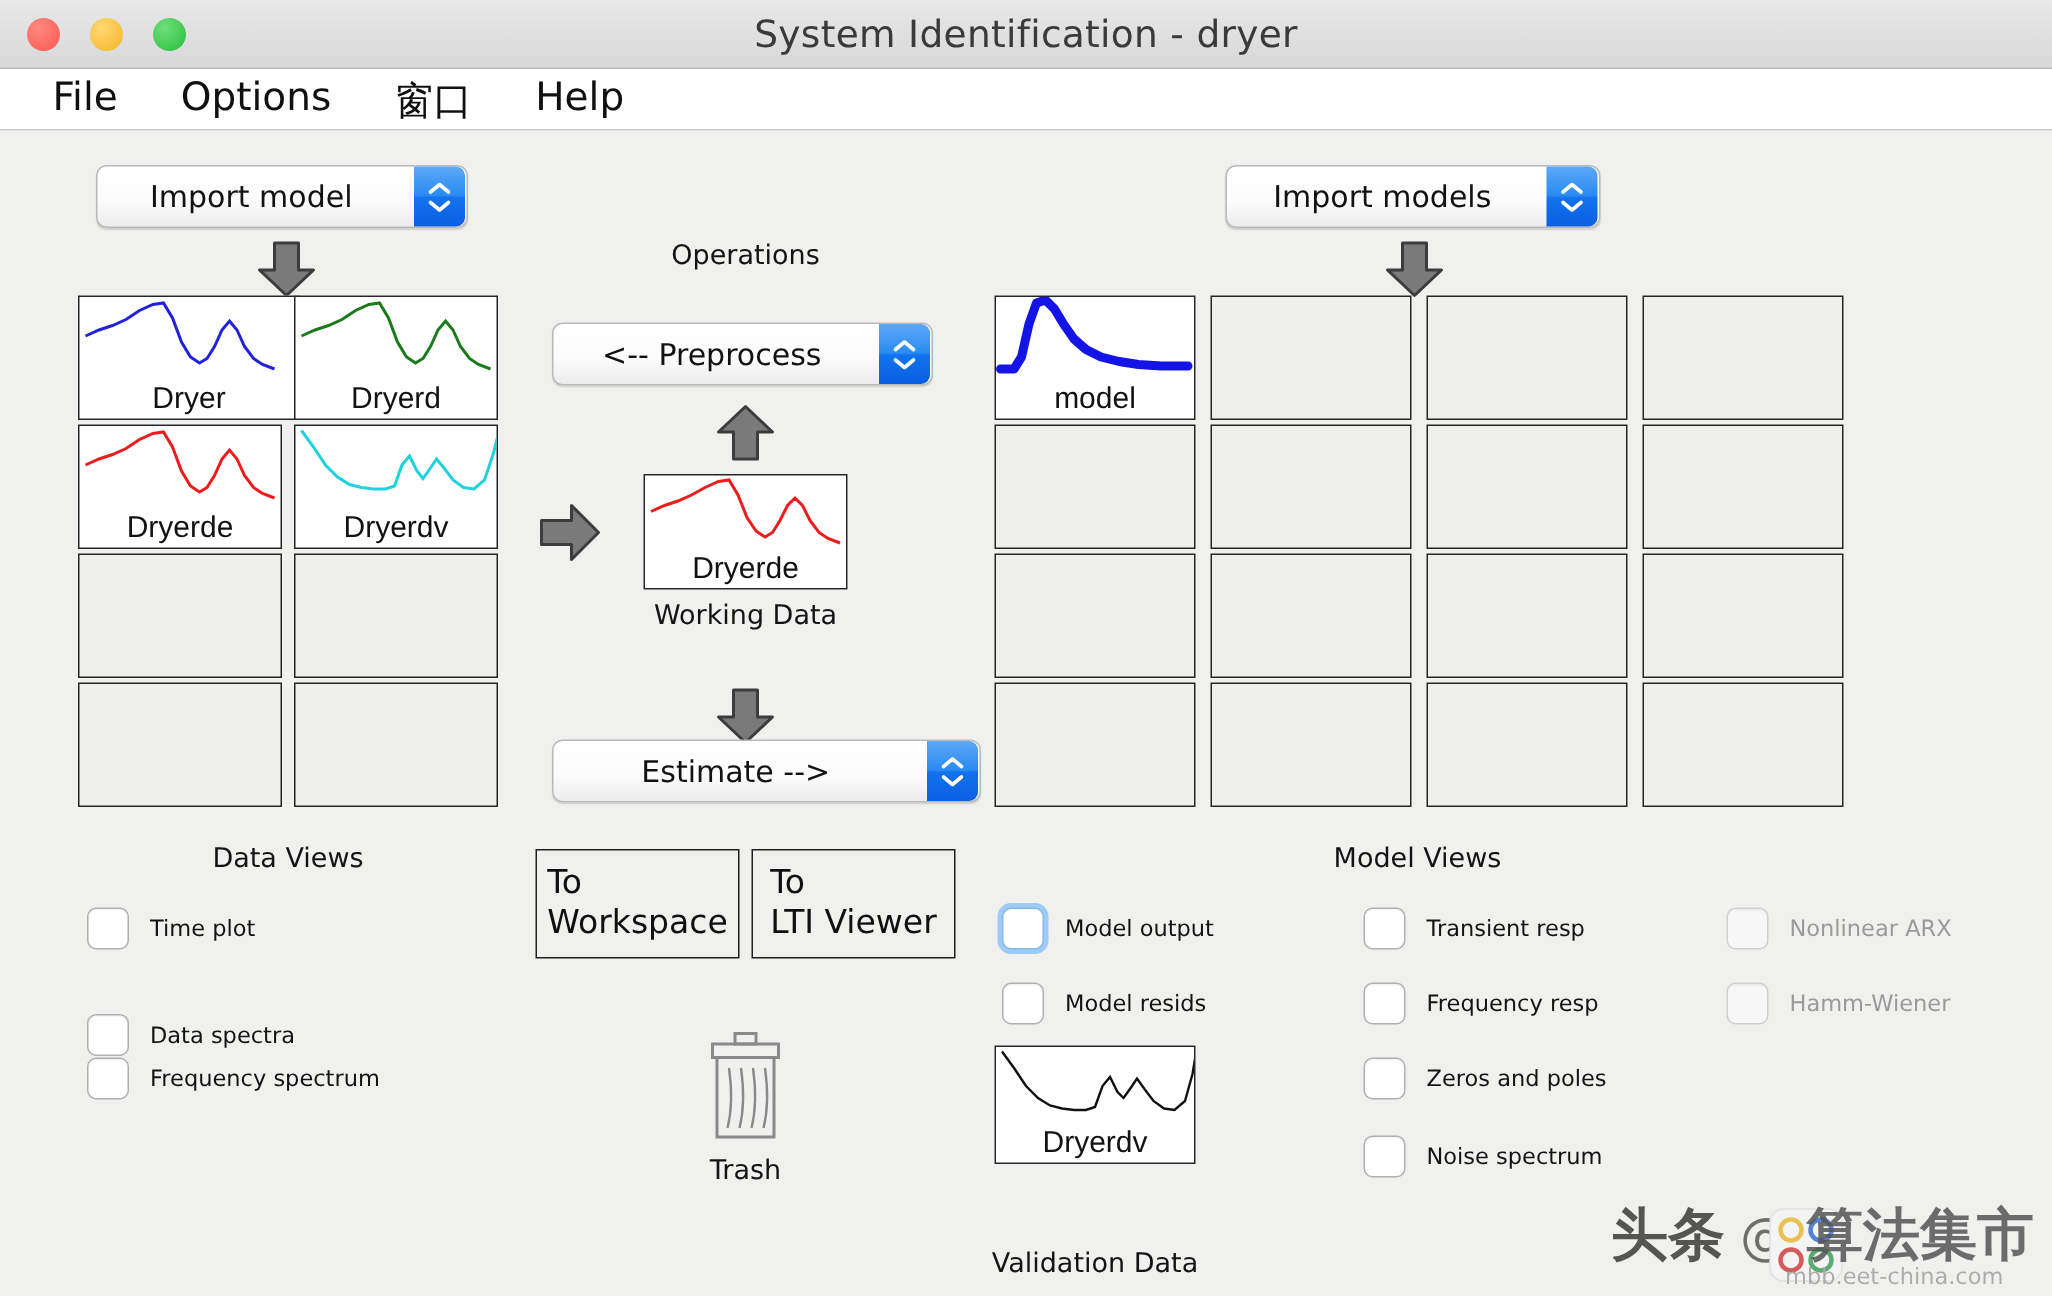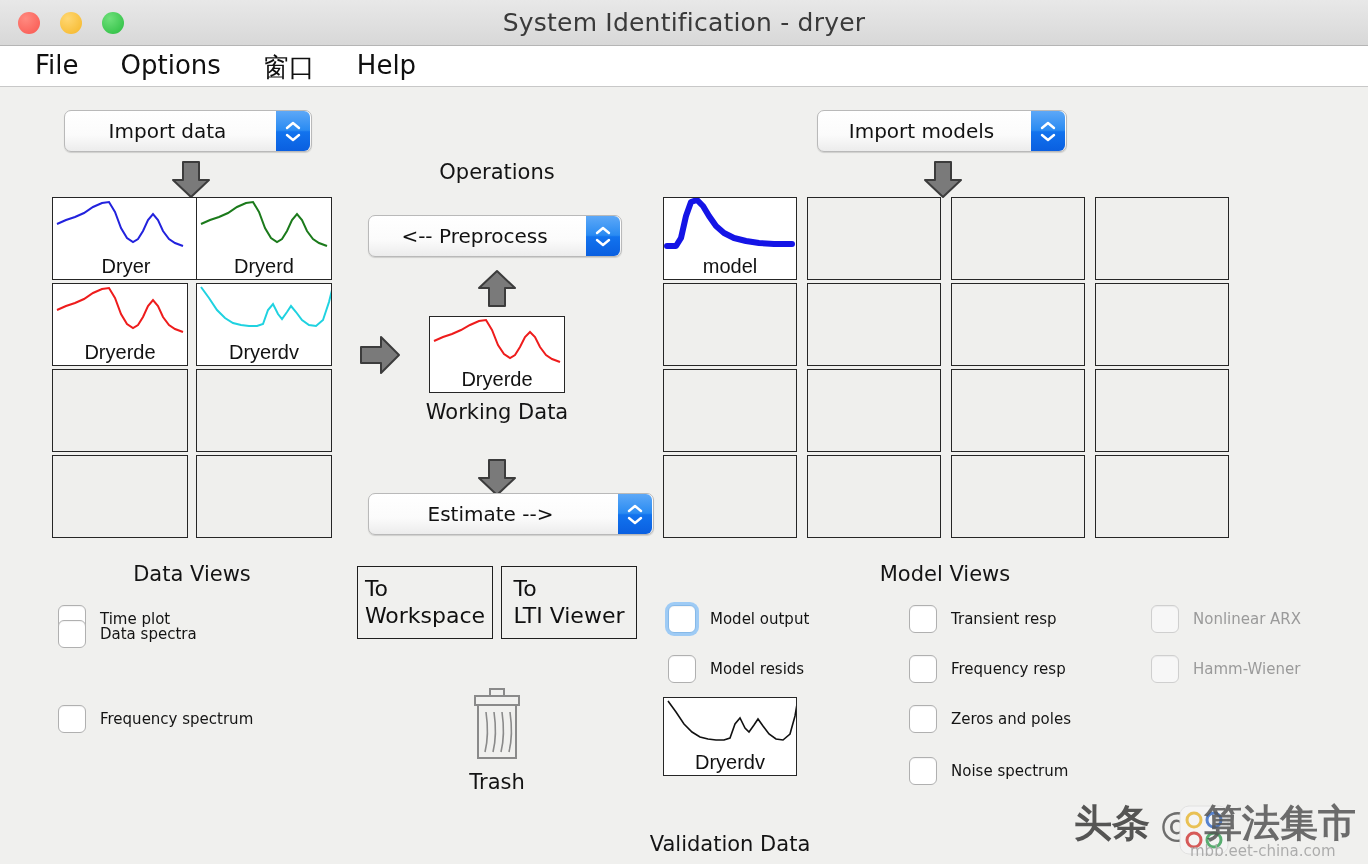--- a/index.html
+++ b/index.html
@@ -111,21 +111,21 @@
     position: absolute;
     border: 1px solid #1f1f1f;
     background: #f0f0ee;
     display: flex; align-items: center; justify-content: center;
     text-align: left;
     font-size: 22px; color: #101010;
     line-height: 1.22;
   }
 
   
-  .heading { position: absolute; font-size: 21px; color: #141414; text-align: center; }
+  .heading { position: absolute; font-size: 18px; color: #141414; text-align: center; }
 
   
   .trash { position: absolute; }
 
   
   .watermark {
     position: absolute; right: 6px; bottom: 2px;
     width: 290px; height: 74px;
     opacity: 0.78;
     pointer-events: none;
@@ -148,21 +148,21 @@
   <div class="menubar">
     <div class="menu-items">
       <div class="menu-item">File</div>
       <div class="menu-item">Options</div>
       <div class="menu-item">窗口</div>
       <div class="menu-item">Help</div>
     </div>
   </div>
 
   <div class="popup" style="left:64px; top:110px; width:248px;">
-    <div class="ptext">Import data</div>
+    <div class="ptext">Import model</div>
     <div class="spinner">
       <svg width="16" height="9" viewBox="0 0 16 9">
           <polyline points="2,7 8,2 14,7" fill="none" stroke="#ffffff" stroke-width="2.4" stroke-linecap="round" stroke-linejoin="round"></polyline>
         </svg>
       <svg width="16" height="9" viewBox="0 0 16 9">
           <polyline points="2,2 8,7 14,2" fill="none" stroke="#ffffff" stroke-width="2.4" stroke-linecap="round" stroke-linejoin="round"></polyline>
         </svg>
     </div>
   </div>
 
@@ -202,21 +202,21 @@
   <div class="cell" style="left:196px; top:369px; width:136px; height:83px;"></div>
   <div class="cell" style="left:52px;  top:455px; width:136px; height:83px;"></div>
   <div class="cell" style="left:196px; top:455px; width:136px; height:83px;"></div>
 
   <div class="heading" style="left:52px; top:562px; width:280px;">Data Views</div>
 
   <div class="cbrow" style="left:58px; top:605px;">
     <div class="cbox"></div>
     <div class="cblabel">Time plot</div>
   </div>
-  <div class="cbrow" style="left:58px; top:620px;">
+  <div class="cbrow" style="left:58px; top:676px;">
     <div class="cbox"></div>
     <div class="cblabel">Data spectra</div>
   </div>
   <div class="cbrow" style="left:58px; top:705px;">
     <div class="cbox"></div>
     <div class="cblabel">Frequency spectrum</div>
   </div>
 
   <div class="heading" style="left:366px; top:160px; width:262px;">Operations</div>
 

